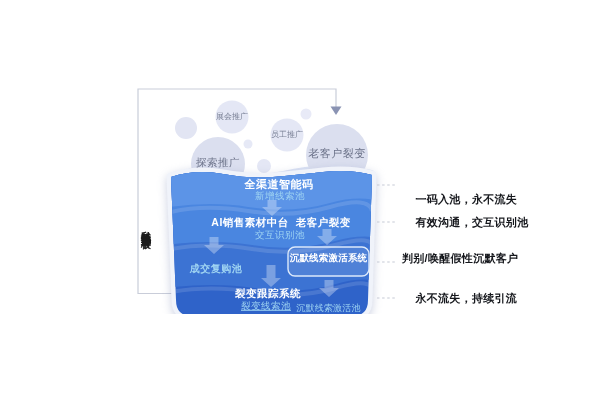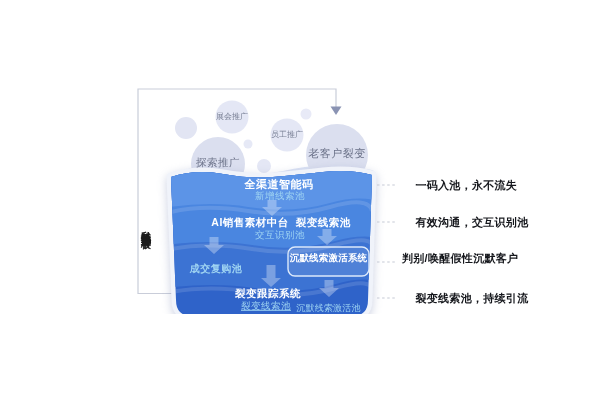--- a/index.html
+++ b/index.html
@@ -86,37 +86,37 @@
   <div class="t vertical-title" style="left:146px;top:227px;">私域流量池管理看板</div>
 
   <div class="t bl-sm" style="left:232px;top:117px;">展会推广</div>
   <div class="t bl-sm" style="left:287px;top:135px;">员工推广</div>
   <div class="t bubble-label" style="left:218px;top:163px;text-align:center;">探索推广</div>
   <div class="t bubble-label" style="left:337px;top:153px;font-size:11px;">老客户裂变</div>
 
   <div class="t layer-title" style="left:279px;top:184px;">全渠道智能码</div>
   <div class="t layer-sub" style="left:280px;top:196px;">新增线索池</div>
 
-  <div class="t layer-title" style="left:281px;top:223px;font-size:10.5px;">AI销售素材中台  裂变线索池</div>
+  <div class="t layer-title" style="left:281px;top:223px;font-size:10.5px;">AI销售素材中台  老客户裂变</div>
   <div class="t layer-sub" style="left:280px;top:235px;">交互识别池</div>
 
   <div class="t layer-sub" style="left:216px;top:268px;font-size:10px;font-weight:600;">成交复购池</div>
 
   <div class="t sbox-title" style="left:328.5px;top:257.5px;">沉默线索激活系统</div>
   <div class="t sbox-sub" style="left:328.5px;top:268.5px;margin-top:40px;">沉默线索激活池</div>
 
   <div class="t layer-title" style="left:268px;top:294px;font-size:10.5px;">裂变跟踪系统</div>
   <div class="t layer-sub" style="left:266px;top:306px;text-decoration:underline;">裂变线索池</div>
 
-  <div class="ann" style="top:185px;">
+  <div class="ann" style="top:199px;">
     <span>一码入池，永不流失</span>
   </div>
   <div class="ann" style="top:222px;">
     <span>有效沟通，交互识别池</span>
   </div>
   <div class="ann" style="top:259px;">
     <span style="display:block;">判别/唤醒假性沉默客户</span>
   </div>
   <div class="ann" style="top:298px;">
-    <span>裂变线索池，持续引流</span>
+    <span>永不流失，持续引流</span>
   </div>
 
 </div>
 
 </body></html>

